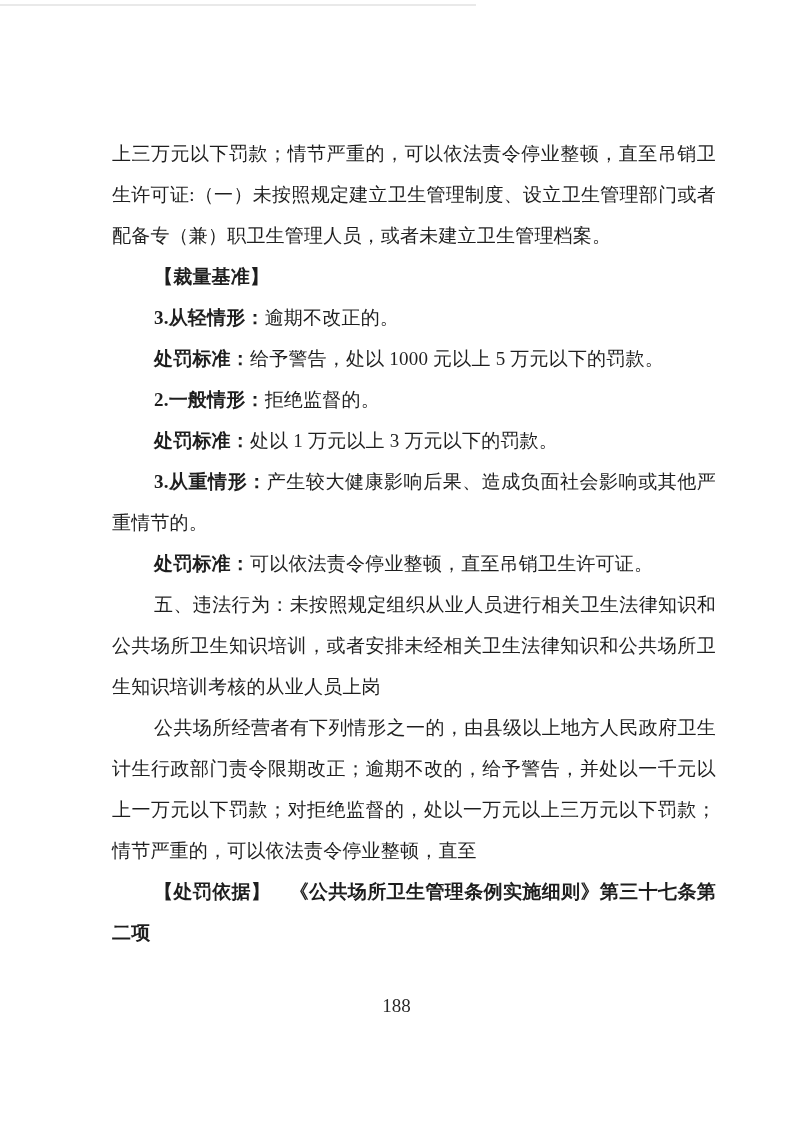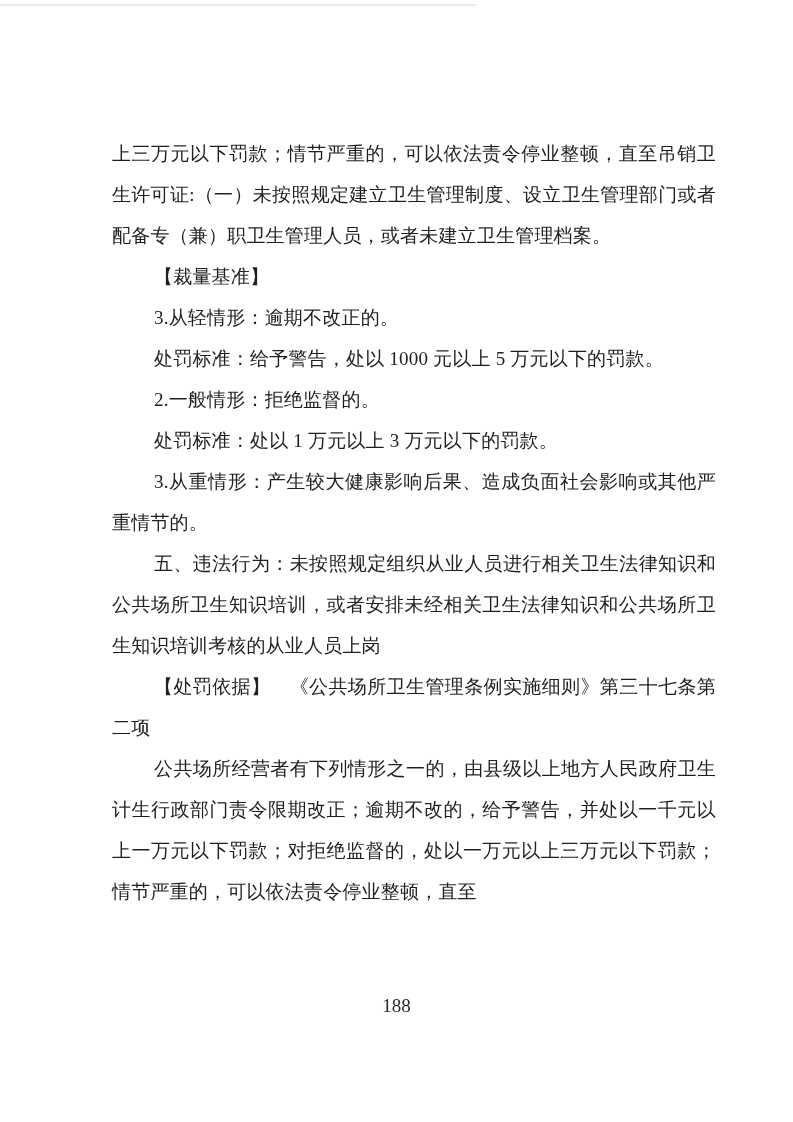--- a/index.html
+++ b/index.html
@@ -33,21 +33,21 @@
     line-height: 41px;
     text-align: justify;
     letter-spacing: 0.2px;
   }
   .para {
     margin: 0;
     padding: 0;
   }
   .indent { text-indent: 42px; }
   .nowrap { white-space: nowrap; }
-  .b { font-weight: normal; }
+  .b { font-weight: bold; }
   .page-number {
     position: absolute;
     top: 996px;
     left: 0;
     width: 100%;
     text-align: center;
     font-size: 19px;
     line-height: 20px;
     color: #2a2a2a;
   }
@@ -67,23 +67,24 @@
     <p class="para indent nowrap"><span class="b">3.从轻情形：</span><span>逾期不改正的。</span></p>
 
     <p class="para indent nowrap"><span class="b">处罚标准：</span><span>给予警告，处以 1000 元以上 5 万元以下的罚款。</span></p>
 
     <p class="para indent nowrap"><span class="b">2.一般情形：</span><span>拒绝监督的。</span></p>
 
     <p class="para indent nowrap"><span class="b">处罚标准：</span><span>处以 1 万元以上 3 万元以下的罚款。</span></p>
 
     <p class="para indent"><span class="b">3.从重情形：</span><span>产生较大健康影响后果、造成负面社会影响或其他严重情节的。</span></p>
 
+    <p class="para indent nowrap"><span class="b">处罚标准：</span><span>可以依法责令停业整顿，直至吊销卫生许可证。</span></p>
 
     <p class="para indent"><span>五、违法行为：未按照规定组织从业人员进行相关卫生法律知识和公共场所卫生知识培训，或者安排未经相关卫生法律知识和公共场所卫生知识培训考核的从业人员上岗</span></p>
 
+    <p class="para indent"><span>公共场所经营者有下列情形之一的，由县级以上地方人民政府卫生计生行政部门责令限期改正；逾期不改的，给予警告，并处以一千元以上一万元以下罚款；对拒绝监督的，处以一万元以上三万元以下罚款；情节严重的，可以依法责令停业整顿，直至</span></p>
+
     <p class="para indent"><span class="b">【处罚依据】　《公共场所卫生管理条例实施细则》第三十七条第二项</span></p>
-
-    <p class="para indent"><span>公共场所经营者有下列情形之一的，由县级以上地方人民政府卫生计生行政部门责令限期改正；逾期不改的，给予警告，并处以一千元以上一万元以下罚款；对拒绝监督的，处以一万元以上三万元以下罚款；情节严重的，可以依法责令停业整顿，直至</span></p>
 
   </div>
 
   <div class="page-number">188</div>
 </div>
 
 </body></html>

